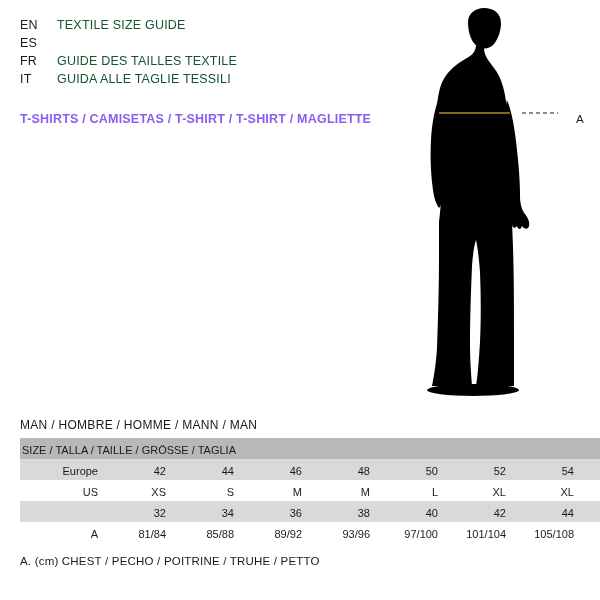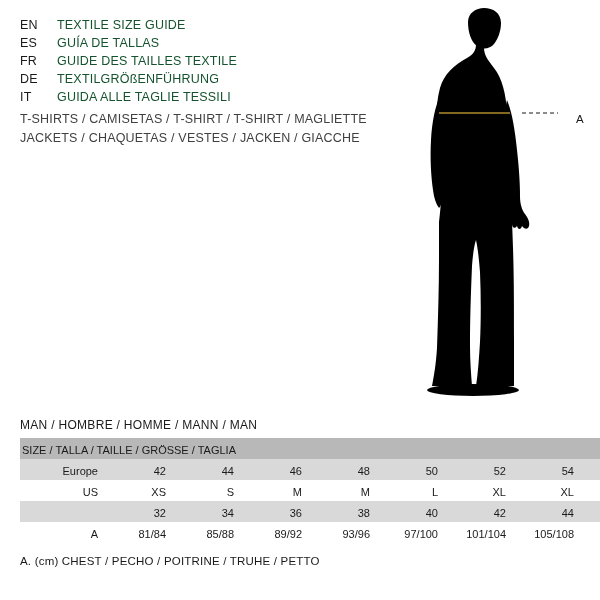--- a/index.html
+++ b/index.html
@@ -53,21 +53,22 @@
     position: absolute;
     left: 20px;
     top: 110px;
     width: 400px;
   }
   .garment-line {
     font-size: 12.5px;
     line-height: 19px;
     height: 19px;
     letter-spacing: 0.2px;
-    color: #404040;
+    color: #8b5cf6;
+    font-weight: bold;
   }
 
   
   .figure-wrap {
     position: absolute;
     left: 410px;
     top: 8px;
     width: 185px;
     height: 400px;
   }
@@ -140,39 +141,33 @@
 
 <div class="page">
 
   <div class="lang-block">
     <div class="lang-row">
       <span class="lang-code">EN</span>
       <span class="lang-text">TEXTILE SIZE GUIDE</span>
     </div>
     <div class="lang-row">
       <span class="lang-code">ES</span>
-      <span class="lang-text">GUÍA DE TALLAS</span>
     </div>
     <div class="lang-row">
       <span class="lang-code">FR</span>
       <span class="lang-text">GUIDE DES TAILLES TEXTILE</span>
     </div>
     <div class="lang-row">
-      <span class="lang-code">DE</span>
-      <span class="lang-text">TEXTILGRÖßENFÜHRUNG</span>
-    </div>
-    <div class="lang-row">
       <span class="lang-code">IT</span>
       <span class="lang-text">GUIDA ALLE TAGLIE TESSILI</span>
     </div>
   </div>
 
   <div class="garments">
     <div class="garment-line">T-SHIRTS / CAMISETAS / T-SHIRT / T-SHIRT / MAGLIETTE</div>
-    <div class="garment-line">JACKETS / CHAQUETAS / VESTES / JACKEN / GIACCHE</div>
   </div>
 
   <div class="figure-wrap">
     <svg class="figure-svg" width="185" height="400" viewBox="0 0 185 400">
 
       <path fill="#000000" d="M58 14 C58 5 66 0 74 0 C83 0 91 5 91 15 C91 23 88 31 84 36 C80 41 72 42 67 38 C61 34 58 24 58 14 Z"></path>
 
       <path fill="#000000" d="M66 36 C66 42 64 46 57 50 C44 57 34 66 30 80 C26 95 26 110 27 128 C28 148 30 170 31 188 C31 196 30 205 29 214 L29 250 C29 280 28 310 27 340 C26 356 24 368 22 378 L62 378 C61 366 60 352 60 338 C60 310 61 282 62 258 C63 246 64 238 66 232 C68 241 69 252 70 264 C71 288 71 312 70 334 C69 350 68 365 66 378 L104 378 C104 364 104 348 104 332 C104 300 104 268 103 240 C102 212 101 186 100 166 C99 144 98 122 97 104 C96 86 92 70 84 60 C79 53 74 48 74 40 Z"></path>
 
       <path fill="#000000" d="M31 86 C25 98 22 114 21 132 C20 150 21 168 23 182 C24 190 26 196 29 200 C32 197 33 190 33 182 C33 166 32 148 32 130 C32 114 32 98 31 86 Z"></path>

